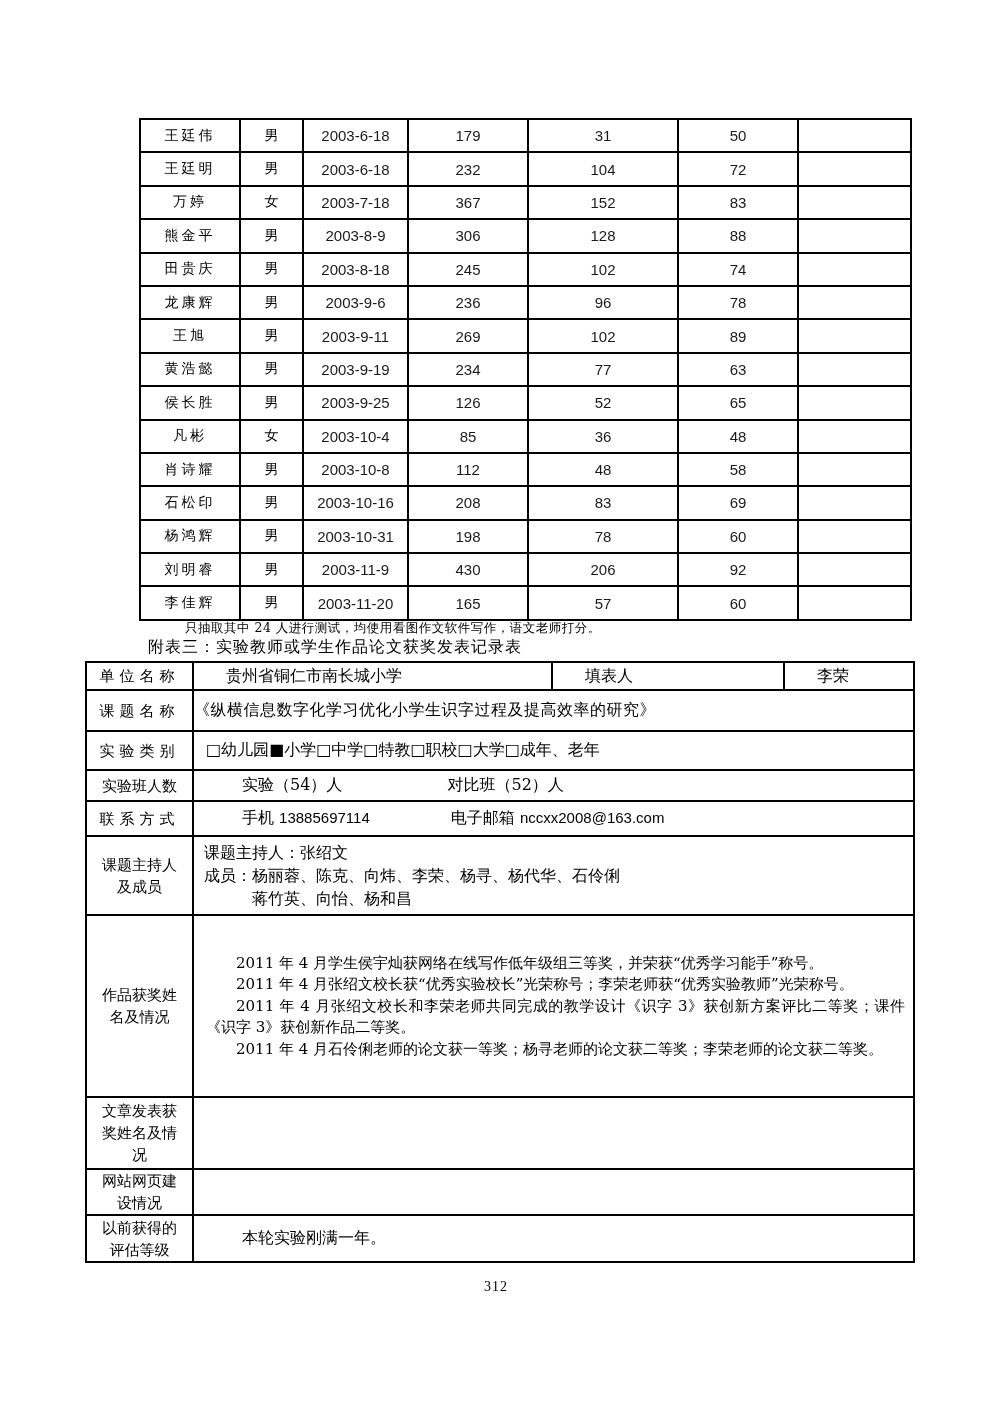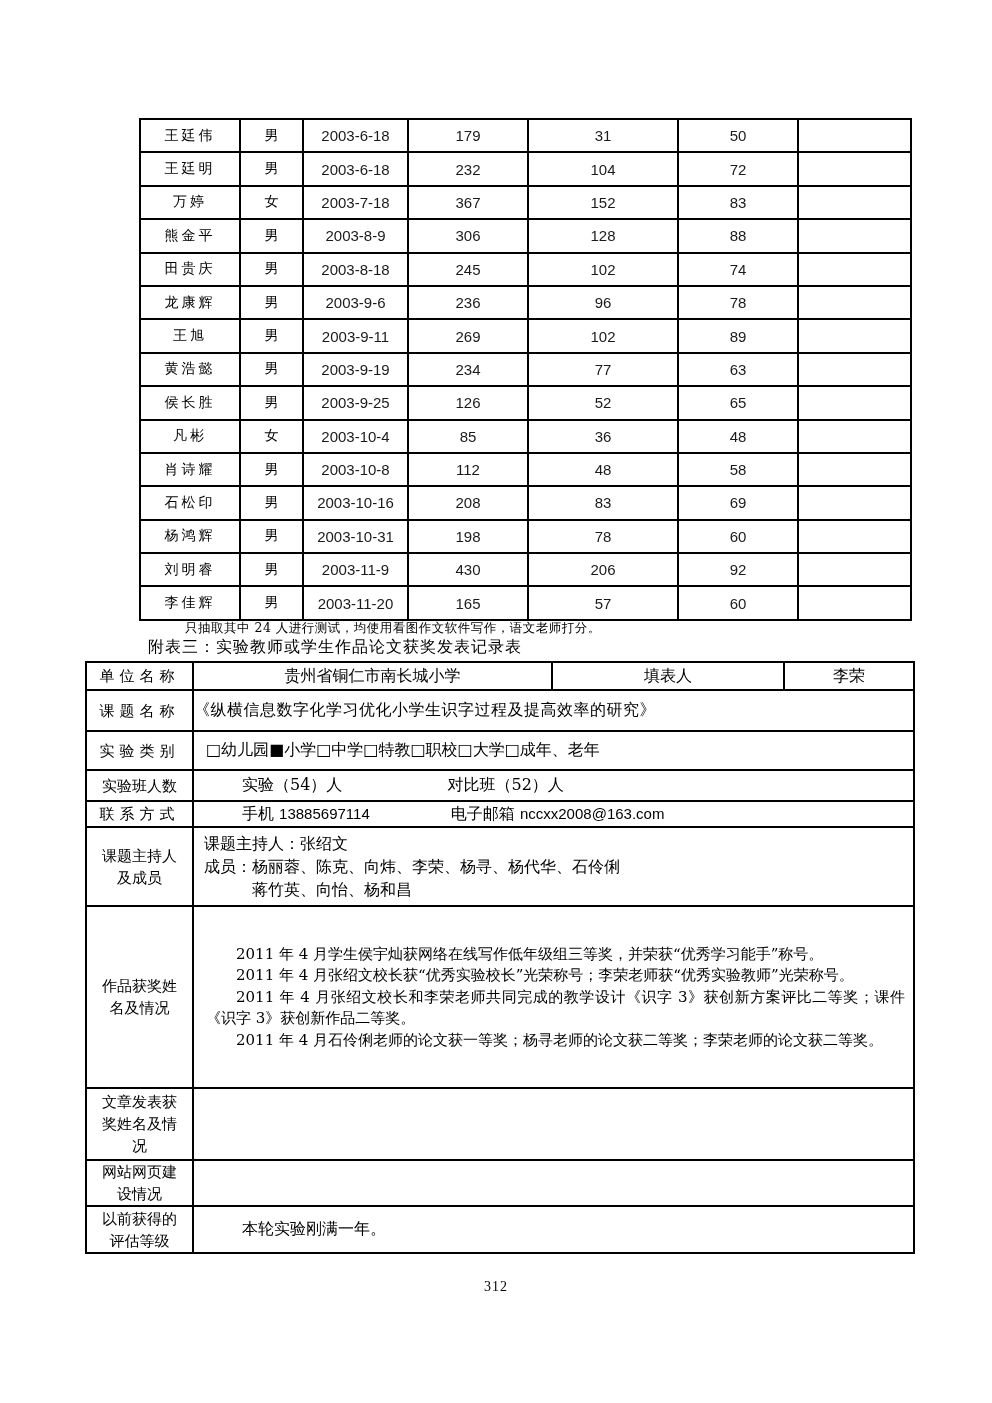--- a/index.html
+++ b/index.html
@@ -41,21 +41,21 @@
   }
   .record-table td {
     border:2px solid #000; vertical-align:middle; overflow:hidden;
   }
   .label-cell {
     text-align:center; font-size:15px; white-space:pre-line;
     line-height:22px;
   }
   .spread { letter-spacing:5px; }
   .val { font-size:16px; }
-  .center { text-align:center; }
+  .center { text-align:left;padding-left:32px; }
   .topic-cell { padding-left:0; letter-spacing:0.5px; }
   .category-cell { padding-left:12px; }
   .inline-sp1 { margin-left:48px; }
   .gap-100 { margin-left:100px; }
   .gap-70  { margin-left:76px; }
   .latin { font-family:"Liberation Sans", sans-serif; font-size:15px; }
   .host-cell { padding:4px 10px; white-space:pre-line; line-height:23px; vertical-align:middle; }
   .works-cell { padding:5px 8px 4px 12px; vertical-align:top; }
   .award-p { font-size:15px; line-height:21.5px; text-indent:2em; text-align:justify; }
   .rating-cell { padding-left:48px; }
@@ -246,21 +246,21 @@
         <td class="label-cell spread">实验类别</td>
         <td class="val category-cell" colspan="3">□幼儿园■小学□中学□特教□职校□大学□成年、老年</td>
       </tr>
       <tr style="height:31px">
         <td class="label-cell">实验班人数</td>
         <td class="val" colspan="3">
           <span class="inline-sp1">实验（54）人</span>
           <span class="gap-100">对比班（52）人</span>
         </td>
       </tr>
-      <tr style="height:26px">
+      <tr style="height:35px">
         <td class="label-cell spread">联系方式</td>
         <td class="val" colspan="3">
           <span class="inline-sp1">手机</span>
           <span class="latin">13885697114</span>
           <span class="gap-70">电子邮箱</span>
           <span class="latin">nccxx2008@163.com</span>
         </td>
       </tr>
       <tr style="height:68px">
         <td class="label-cell">课题主持人

